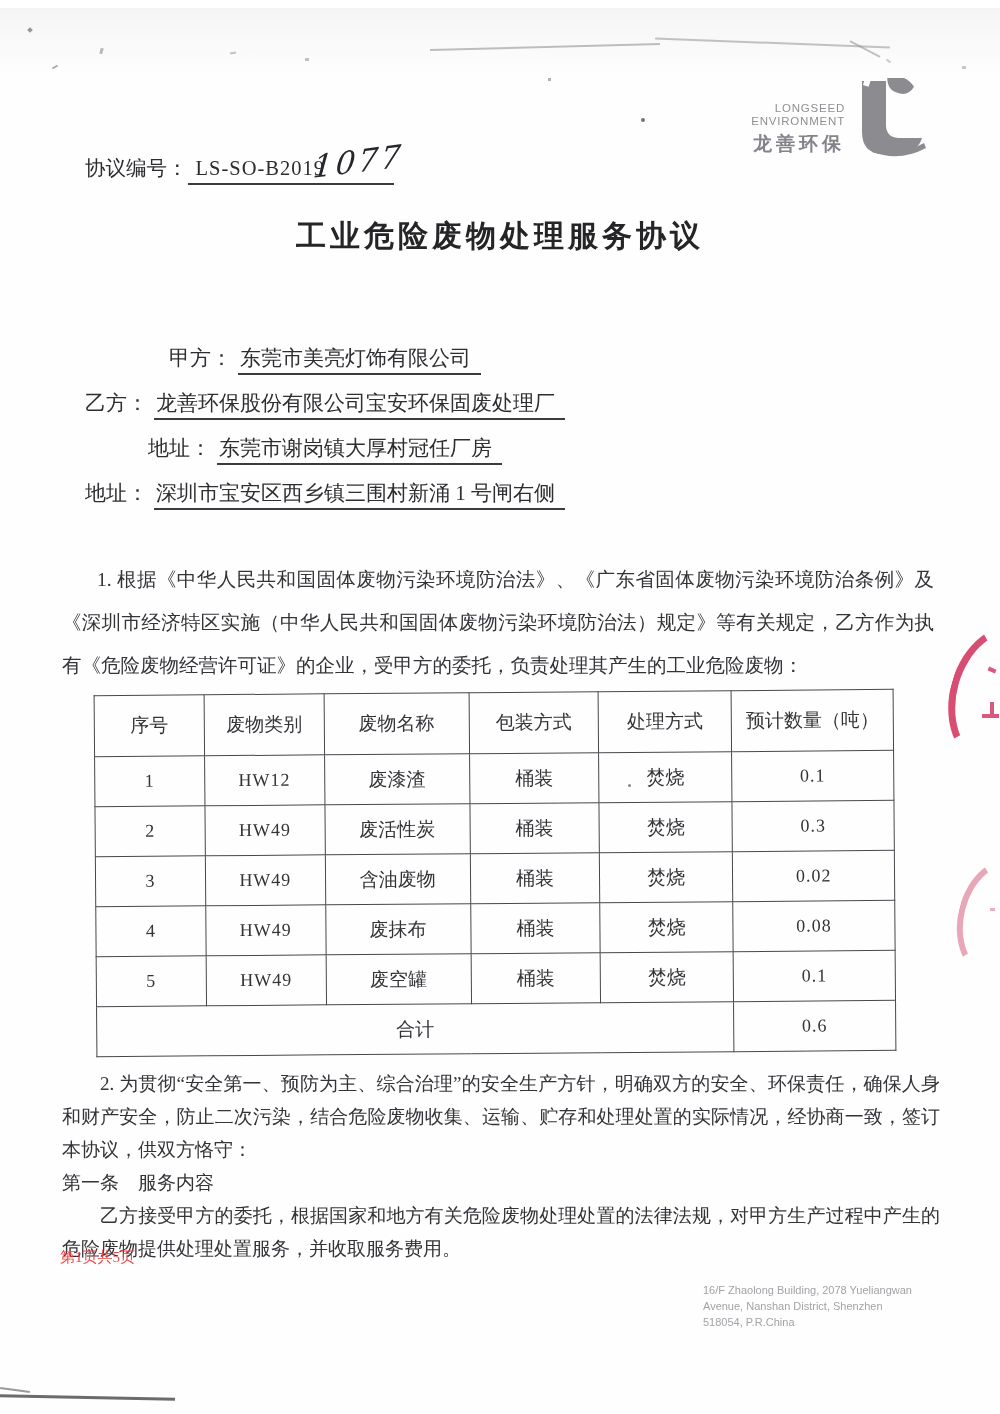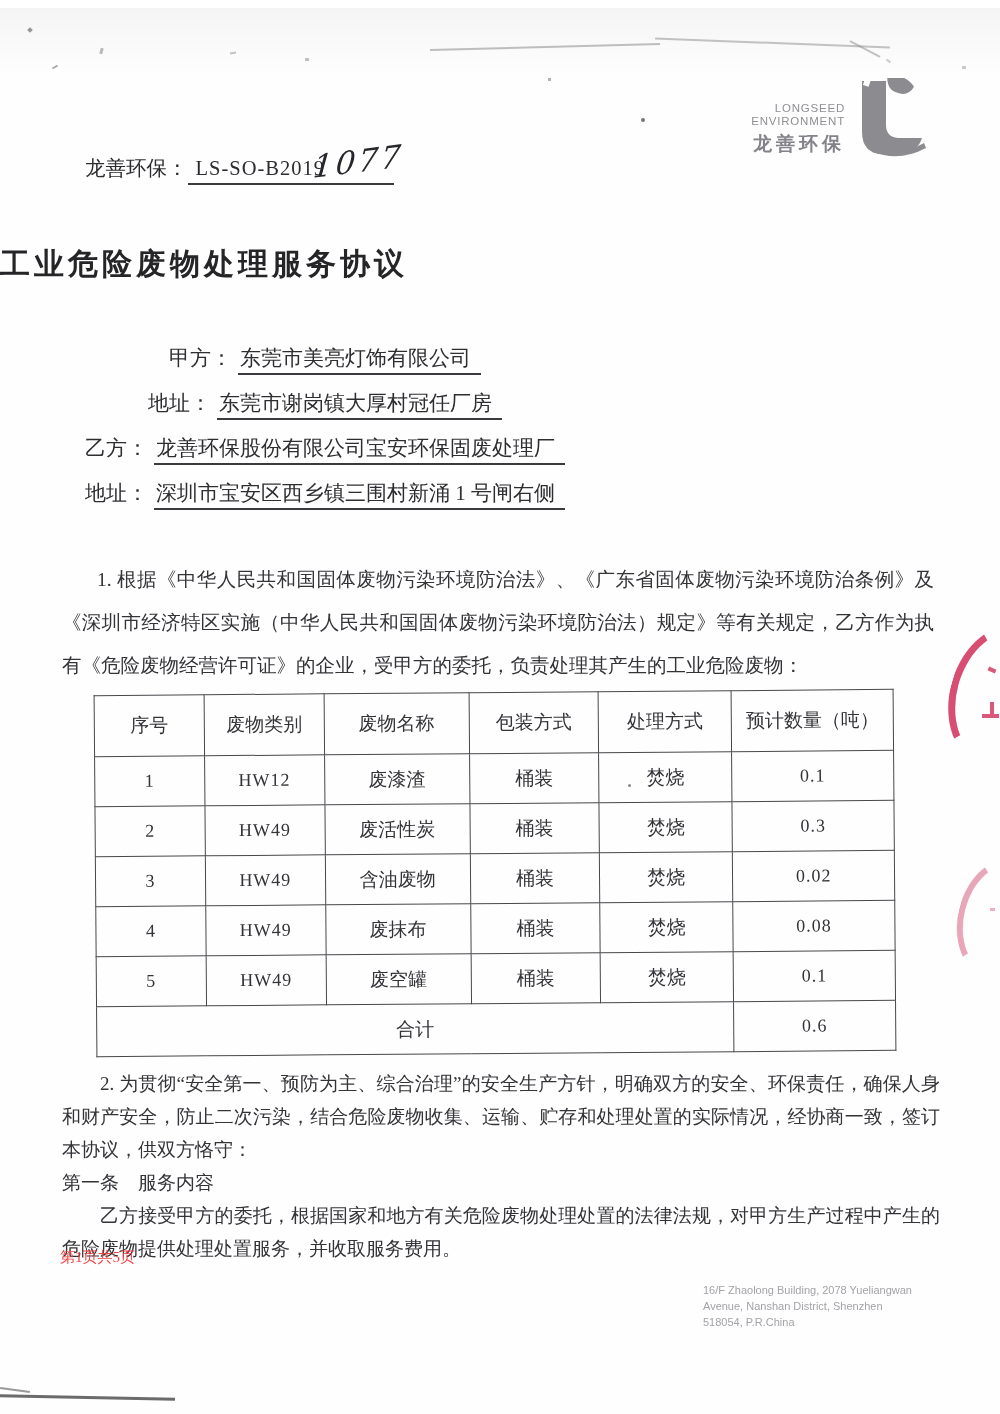--- a/index.html
+++ b/index.html
@@ -22,21 +22,21 @@
 
   
   .protocol { position:absolute; left:85px; top:146px; font-size:20.5px; color:#2c2c30; }
   .protocol-underline { display:inline-block; position:relative; min-width:206px;
     border-bottom:2px solid #3b3b3f; padding:0 4px 3px 8px; letter-spacing:1px; }
   .handwritten { position:absolute; right:-10px; top:-14px; font-size:31px; font-style:italic;
     font-family:"DejaVu Serif",serif; color:#26262c; letter-spacing:3px;
     transform:rotate(-7deg) skewX(-12deg); }
 
   
-  .doc-title { position:absolute; top:236px; left:0; width:100%; 
+  .doc-title { position:absolute; top:208px; left:0; width:100%; text-align:center;
     font-size:30px; font-weight:bold; letter-spacing:4px; color:#252528; }
 
   
   .parties { position:absolute; left:85px; top:336px; font-size:21px; }
   .party-row { height:45px;text-align:center; }
   .party-label { margin-right:6px; }
   .party-value { border-bottom:2px solid #3b3b3f; padding:0 10px 3px 2px; }
 
   
   .clause-1 { position:absolute; left:62px; top:550px; width:872px; font-size:19.5px;
@@ -110,34 +110,34 @@
     </div>
     <svg width="74" height="80" viewBox="0 0 74 80">
       <path d="M10 3 h24 v44 q0 12 12 13 h24 q-5 16 -24 16 h-14 q-22 0 -22 -22 z" fill="#8c8c90"></path>
       <path d="M34 2 q16 -9 28 3 q-4 12 -18 9 q-8 -2 -10 -12 z" fill="#8c8c90" transform="rotate(12 44 7)"></path>
       <path d="M22 69 q26 10 50 -4 l2 5 q-26 14 -54 4 z" fill="#8c8c90"></path>
       <rect x="12" y="0" width="6" height="8" fill="#fefefe" transform="rotate(18 15 4)"></rect>
     </svg>
   </div>
 
   <div class="protocol">
-    <span>龙善环保：</span><span class="protocol-underline"><span>LS-SO-B2019</span><span class="handwritten">1077</span></span>
+    <span>协议编号：</span><span class="protocol-underline"><span>LS-SO-B2019</span><span class="handwritten">1077</span></span>
   </div>
 
   <div class="doc-title">工业危险废物处理服务协议</div>
 
   <div class="parties">
     <div class="party-row">
       <span class="party-label">甲方：</span><span class="party-value">东莞市美亮灯饰有限公司</span>
     </div>
     <div class="party-row">
+      <span class="party-label">乙方：</span><span class="party-value">龙善环保股份有限公司宝安环保固废处理厂</span>
+    </div>
+    <div class="party-row">
       <span class="party-label">地址：</span><span class="party-value">东莞市谢岗镇大厚村冠任厂房</span>
-    </div>
-    <div class="party-row">
-      <span class="party-label">乙方：</span><span class="party-value">龙善环保股份有限公司宝安环保固废处理厂</span>
     </div>
     <div class="party-row">
       <span class="party-label">地址：</span><span class="party-value">深圳市宝安区西乡镇三围村新涌 1 号闸右侧</span>
     </div>
   </div>
 
   <p class="clause-1">1. 根据《中华人民共和国固体废物污染环境防治法》、《广东省固体废物污染环境防治条例》及《深圳市经济特区实施（中华人民共和国固体废物污染环境防治法）规定》等有关规定，乙方作为执有《危险废物经营许可证》的企业，受甲方的委托，负责处理其产生的工业危险废物：</p>
 
   <table class="waste-table">
     <colgroup>

